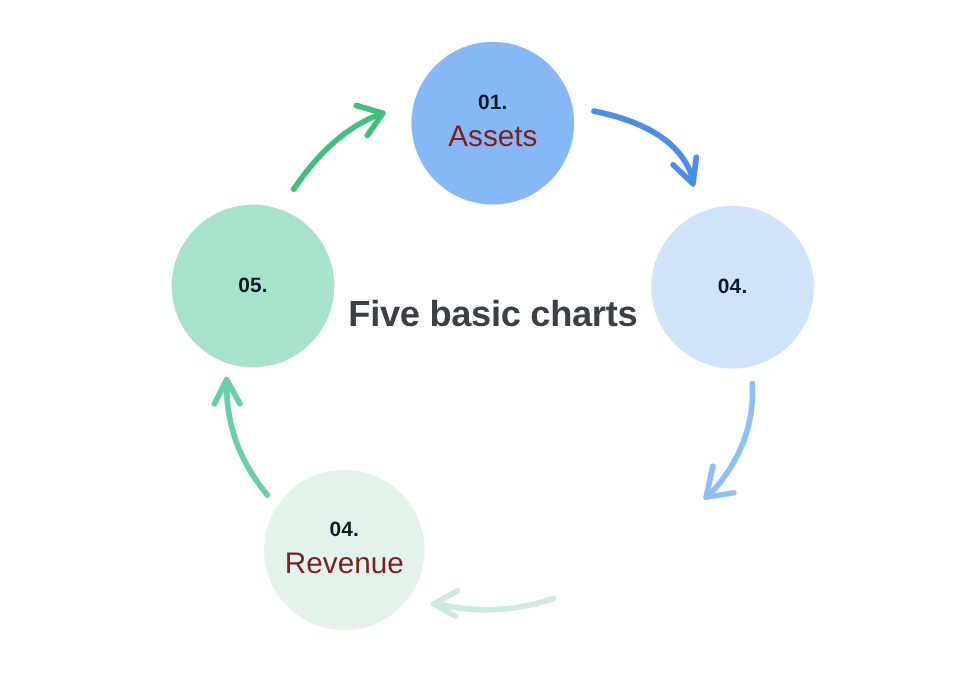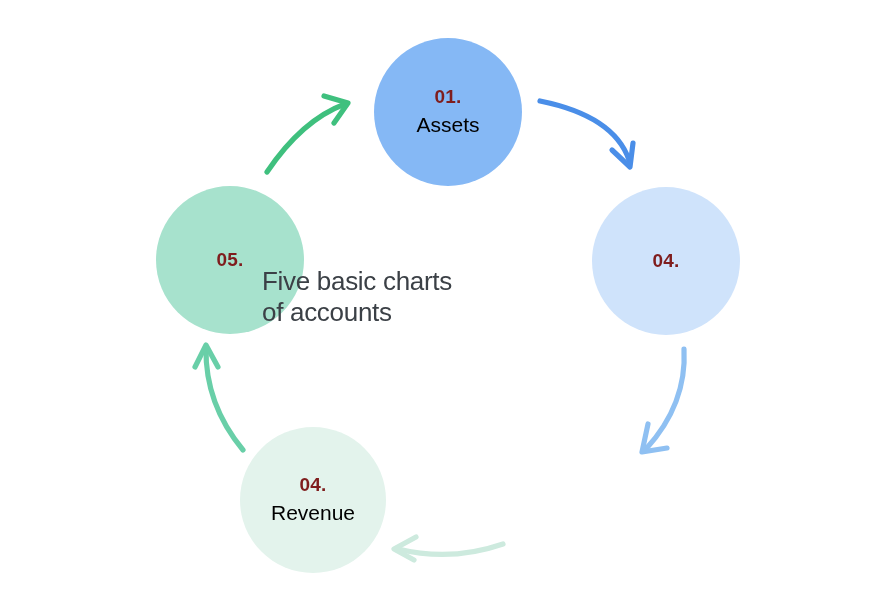--- a/index.html
+++ b/index.html
@@ -32,39 +32,40 @@
     border-radius: 50%;
     display: flex;
     flex-direction: column;
     align-items: center;
     justify-content: center;
     box-sizing: border-box;
   }
   .node-number {
     font-size: 19px;
     font-weight: bold;
-    color: #7f1d1d;
+    color: #0f172a;
     letter-spacing: 0.2px;
     line-height: 1.25;
   }
   .node-label {
-    font-size: 21px;
+    font-size: 27px;
     font-weight: 400;
-    color: #000000;
+    color: #7f1d1d;
     line-height: 1.3;
     margin-top: 2px;
     white-space: nowrap;
   }
   #center-title {
     position: absolute;
     left: 262px;
     top: 266px;
     width: 372px;
-    font-size: 26px;
-    font-weight: normal;
+    text-align: center;
+    font-size: 33px;
+    font-weight: bold;
     line-height: 1.18;
     color: #3b4046;
     letter-spacing: -0.3px;
   }
   #center-title .line {
     display: block;
   }
 </style>
 </head>
 <body>
@@ -113,16 +114,15 @@
     <span class="node-number">04.</span>
     <span class="node-label">Revenue</span>
   </div>
 
   <div class="node" style="left:156px; top:186px; width:148px; height:148px; background:#a7e2cd;align-items:center;">
     <span class="node-number">05.</span>
   </div>
 
   <div id="center-title">
     <span class="line">Five basic charts</span>
-    <span class="line">of accounts</span>
   </div>
 
 </div>
 
 </body></html>

